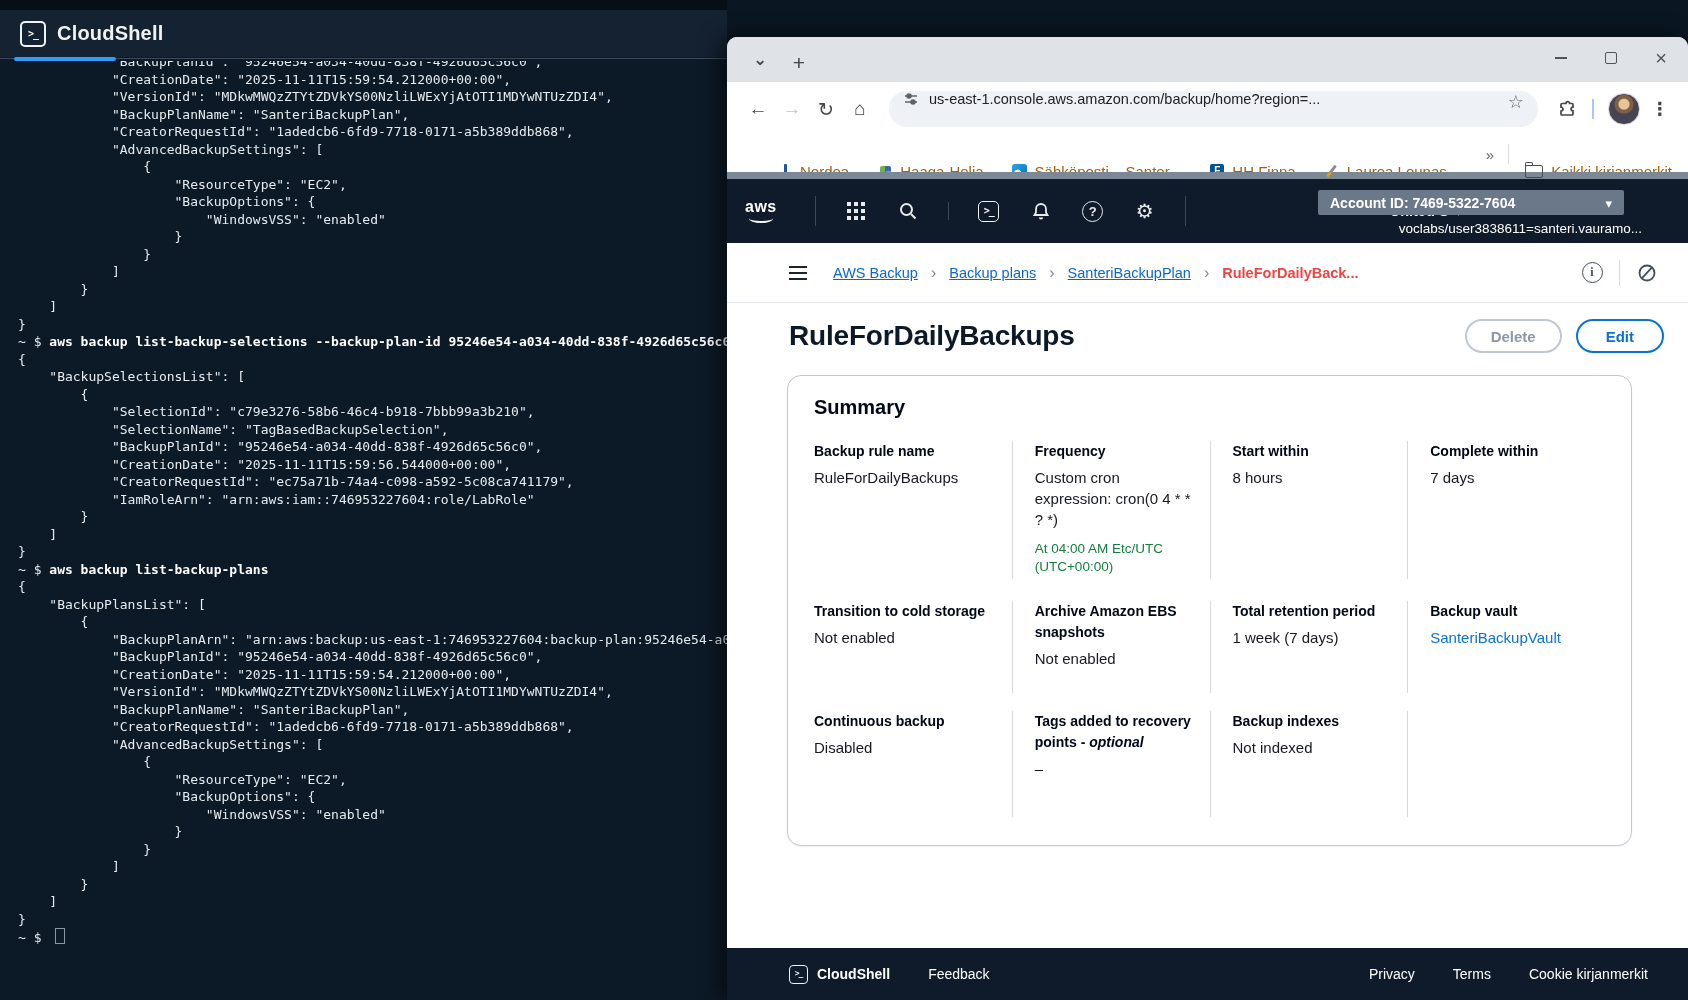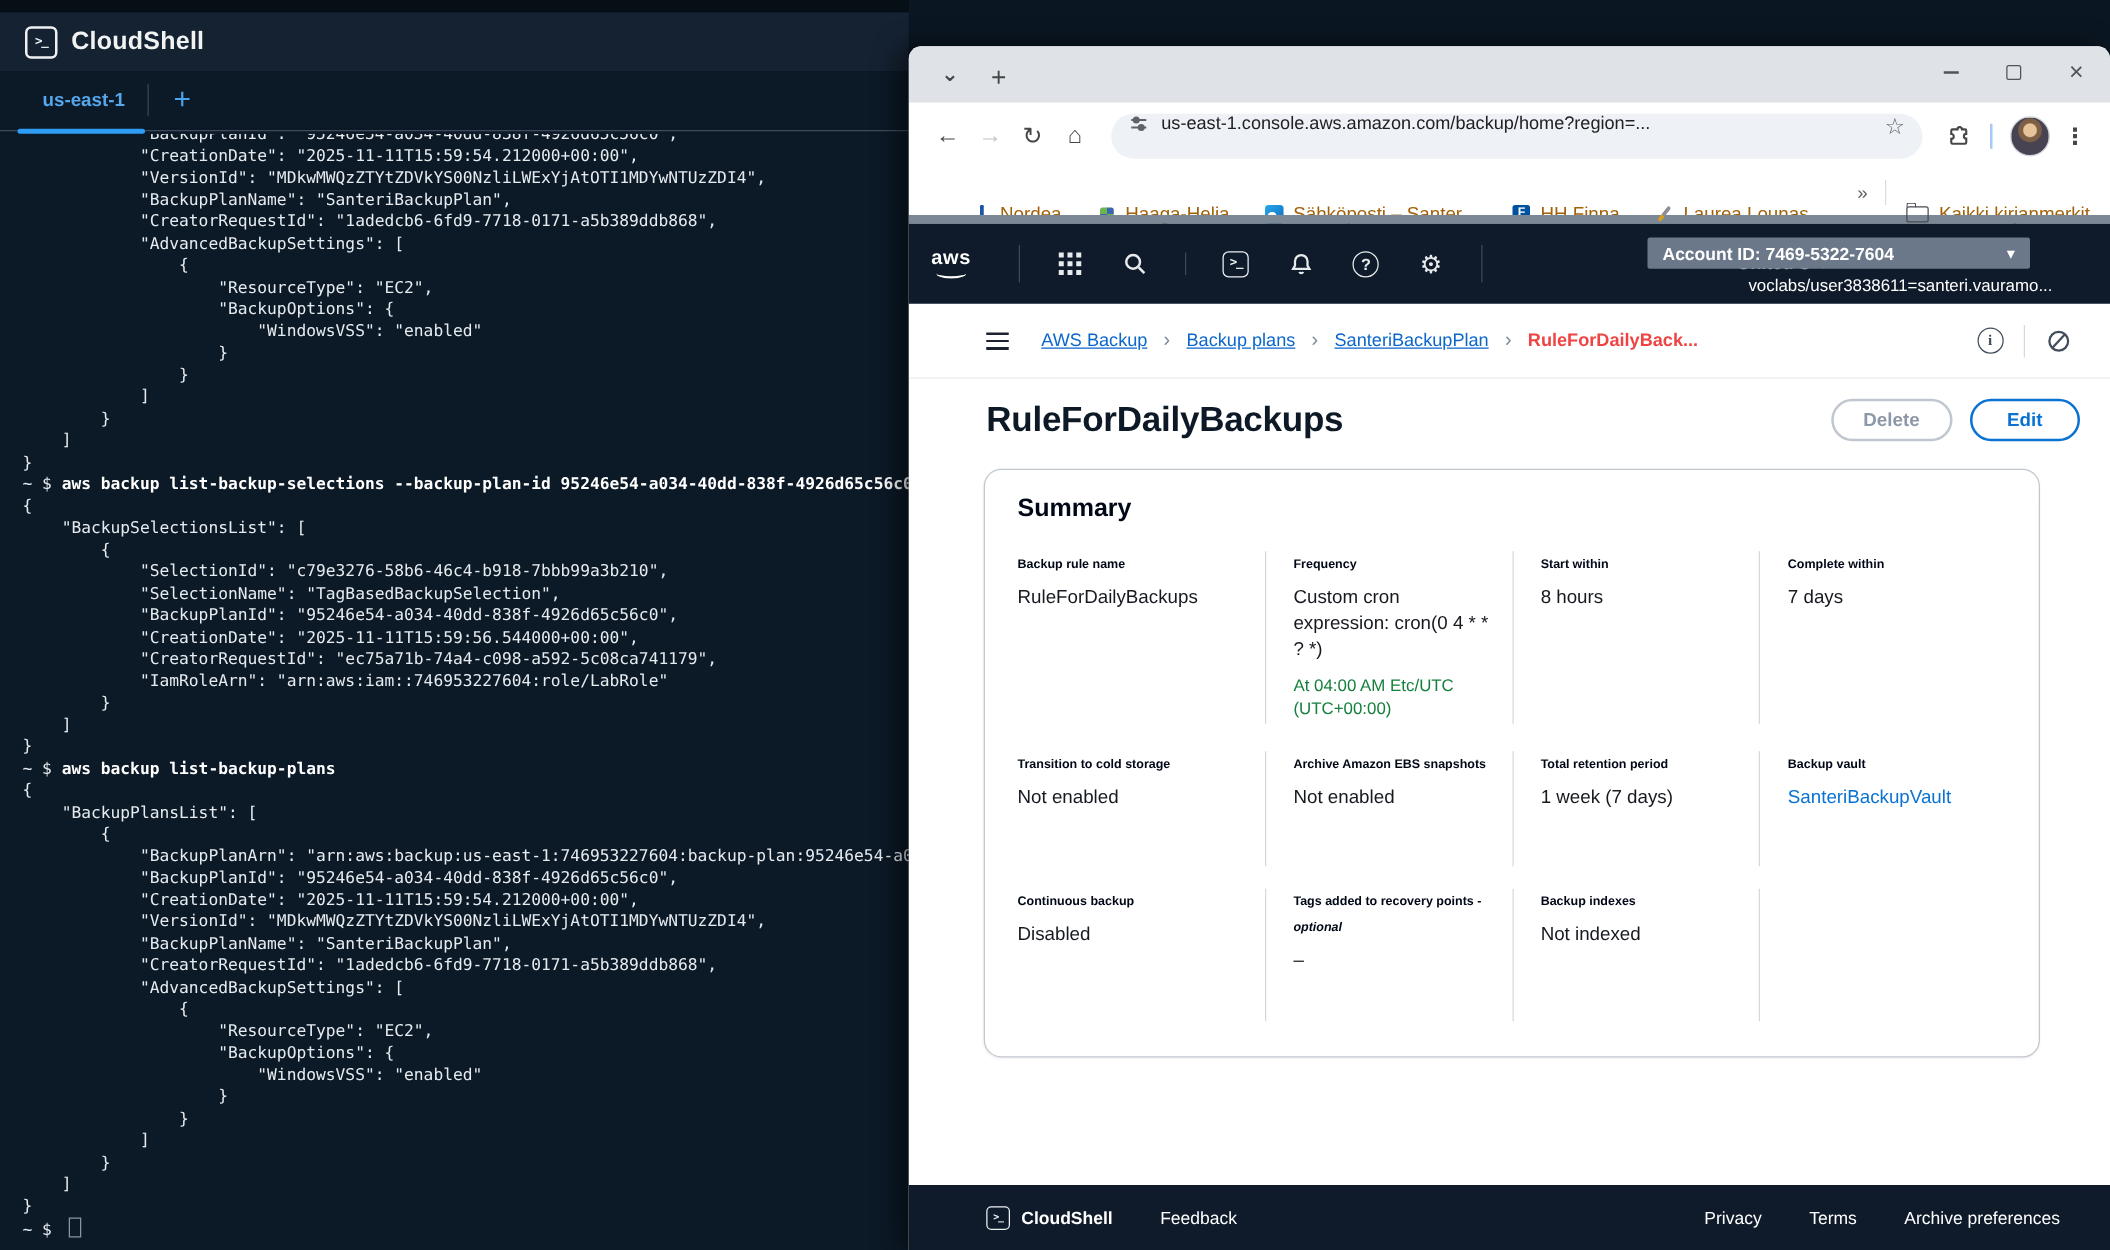--- a/index.html
+++ b/index.html
@@ -131,21 +131,21 @@
   
   .content{flex:1;background:#fff;overflow:hidden;}
   .card{margin:8px 56px 0 60px;border:1px solid #c2c8d0;border-radius:14px;padding:20px 26px 28px;background:#fff;box-shadow:0 1px 2px rgba(15,25,38,.06);}
   .card-heading{margin:0;font-size:20px;font-weight:700;color:#000716;}
   .sumrow{display:grid;grid-template-columns:repeat(4,1fr);margin-top:22px;}
   .sumrow-1{min-height:138px;}
   .sumrow-2{min-height:92px;}
   .sumrow-3{min-height:106px;margin-top:18px;}
   .sumcell{padding-right:18px;min-width:0;}
   .sumcell + .sumcell{border-left:1px solid #d5d9de;padding-left:22px;}
-  .sumlabel{font-size:10px;font-weight:700;color:#000716;line-height:21px;}
+  .sumlabel{font-size:14px;font-weight:700;color:#000716;line-height:21px;}
   .sumlabel i{font-weight:700;}
   .sumvalue{font-size:15px;color:#16191f;line-height:21px;margin-top:5px;}
   .sumvalue.link{color:#0972d3;cursor:pointer;}
   .sumsub{font-size:13.5px;color:#15803d;line-height:18px;margin-top:10px;}
 
   
   .awsfooter{height:52px;background:#0f1b2a;display:flex;align-items:center;padding:0 40px 0 62px;flex:none;color:#fff;font-size:14px;}
   .ft-cs{display:flex;align-items:center;gap:9px;cursor:pointer;font-weight:600;}
   .ft-cs .cs-term-ico{width:17px;height:17px;border-width:1.7px;border-radius:4px;}
   .ft-cs .cs-term-ico::before{font-size:8px;}
@@ -157,25 +157,20 @@
 </head>
 <body>
 
 <div id="screen">
 
   <div class="cloudshell">
     <div class="cs-topstrip"></div>
     <div class="cs-header">
       <span class="cs-term-ico"></span>
       <span class="cs-title">CloudShell</span>
-    </div>
-    <div class="cs-tabs">
-      <span class="cs-tab">us-east-1</span>
-      <span class="cs-tabdiv"></span>
-      <span class="cs-newtab"></span>
     </div>
     <div class="cs-tabline">
         <span class="active"></span>
       </div>
     <div class="cs-terminal">
       <div id="terminal-lines">
           <div class="term-line">            "BackupPlanId": "95246e54-a034-40dd-838f-4926d65c56c0",</div>
           <div class="term-line">            "CreationDate": "2025-11-11T15:59:54.212000+00:00",</div>
           <div class="term-line">            "VersionId": "MDkwMWQzZTYtZDVkYS00NzliLWExYjAtOTI1MDYwNTUzZDI4",</div>
           <div class="term-line">            "BackupPlanName": "SanteriBackupPlan",</div>
@@ -436,17 +431,17 @@
       </div>
     </div>
 
     <div class="awsfooter">
       <span class="ft-cs">
         <span class="cs-term-ico"></span>
         <span>CloudShell</span>
       </span>
       <span class="ft-feedback">Feedback</span>
       <span class="ft-spacer"></span>
-      <span id="footer-links"><span class="ft-link">Privacy</span><span class="ft-link">Terms</span><span class="ft-link">Archive preferences</span></span>
+      <span id="footer-links"><span class="ft-link">Privacy</span><span class="ft-link">Terms</span><span class="ft-link">Cookie kirjanmerkit</span></span>
     </div>
 
   </div>
 </div>
 
 </body></html>

